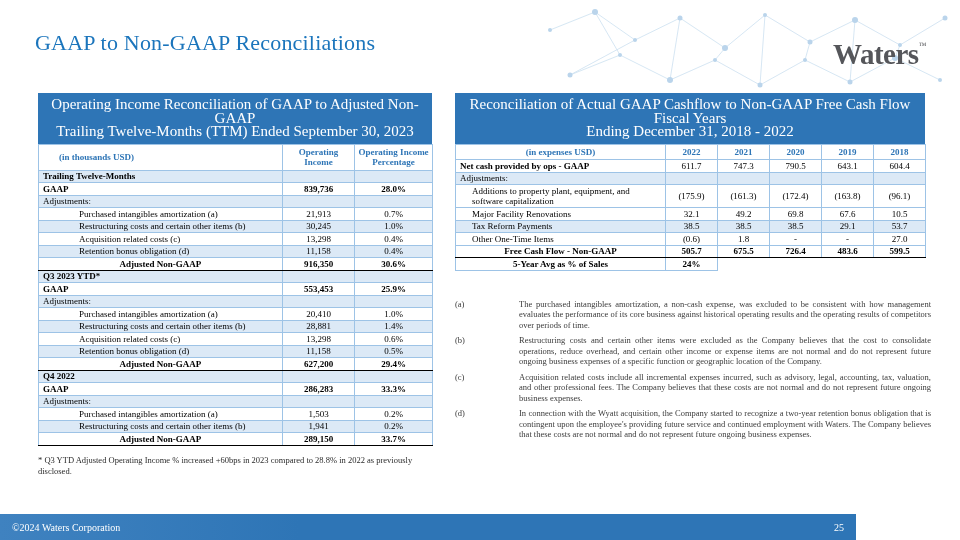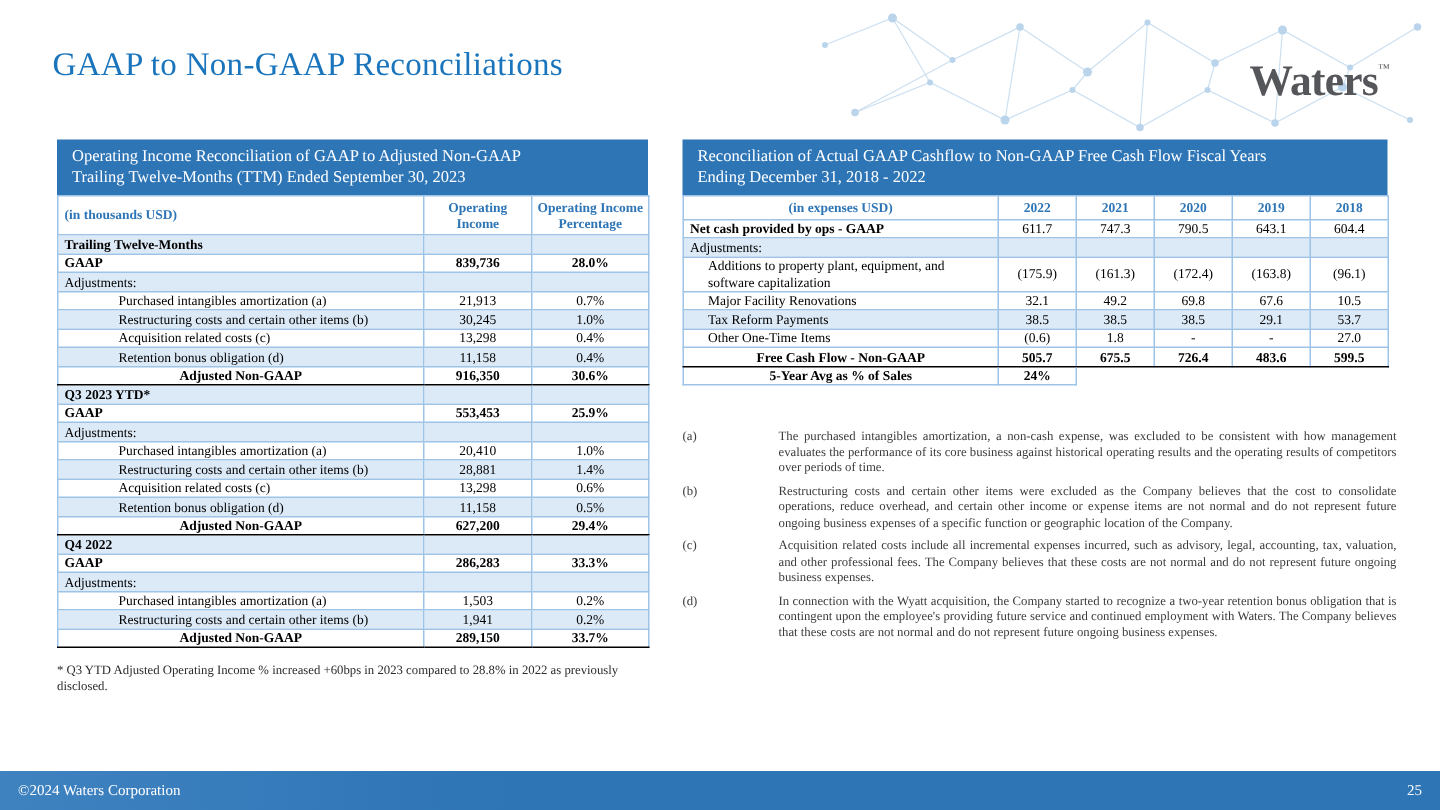--- a/index.html
+++ b/index.html
@@ -15,34 +15,34 @@
     font-weight:400;letter-spacing:.2px;
   }
   
   .logo{position:absolute;right:34px;top:38px;color:#55565a;font-weight:600;
         font-size:29px;letter-spacing:-.5px;}
   .logo .tm{font-size:8px;vertical-align:top;position:relative;top:3px;font-weight:400;}
   
   .left-panel{position:absolute;left:38px;top:93px;width:394px;}
   .right-panel{position:absolute;left:455px;top:93px;width:470px;}
   .tbl-title{
-    background:#2e75b6;color:#fff;font-size:11px;line-height:13.5px;
-    text-align:left;padding:5px 10px;white-space:pre-line;
+    background:#2e75b6;color:#fff;font-size:15px;line-height:13.5px;
+    text-align:center;padding:5px 10px;white-space:pre-line;
   }
   table{border-collapse:collapse;width:100%;table-layout:fixed;}
   th{
     color:#2e75b6;font-size:9px;font-weight:bold;text-align:center;
     padding:2px 2px;border:1px solid #9dc3e6;line-height:10.5px;background:#fff;
   }
   td{
     font-size:9px;color:#000;padding:0.5px 4px;line-height:10.5px;
     border:1px solid #9dc3e6;text-align:center;overflow:hidden;
   }
   td:first-child{text-align:left;padding-left:4px;}
-  .rec-table .th-label{text-align:left;padding-left:4px;}
+  .rec-table .th-label{text-align:left;padding-left:20px;}
   tr.shaded td{background:#dce9f6;}
   tr.bold td{font-weight:bold;}
   tr.section td:first-child{font-weight:bold;}
   tr.indent td:first-child{padding-left:40px;}
   #right-table tr.indent td:first-child{padding-left:16px;}
   tr.total td{font-weight:bold;border-top:1.5px solid #000;border-bottom:1.5px solid #000;text-align:center;}
   tr.bold-label td:first-child{font-weight:bold;}
   tr.avg td{font-weight:bold;border:1px solid transparent;}
   tr.avg td:nth-child(1),tr.avg td:nth-child(2){border:1px solid #9dc3e6;border-top:none;}
   tr.avg td:first-child{text-align:center;}
@@ -52,21 +52,21 @@
   }
   
   .notes{
     margin-top:28px;display:grid;grid-template-columns:24px 1fr;
     column-gap:4px;row-gap:5px;width:476px;
   }
   .note-key{font-size:8.5px;color:#3b3b3b;line-height:10.5px;}
   .note-text{font-size:8.5px;color:#3b3b3b;line-height:10.5px;text-align:justify;margin-left:36px;}
   
   .footer{
-    position:absolute;left:0;bottom:0;width:960px;height:26px;
+    position:absolute;left:0;bottom:0;width:856px;height:26px;
     background:linear-gradient(90deg,#3f82c0 0%,#2e75b6 35%,#2e75b6 100%);
     color:#fff;font-size:10px;display:flex;align-items:center;
     justify-content:space-between;padding:0 12px;box-sizing:border-box;
   }
 </style>
 </head>
 <body>
 
 <div class="slide">
 

